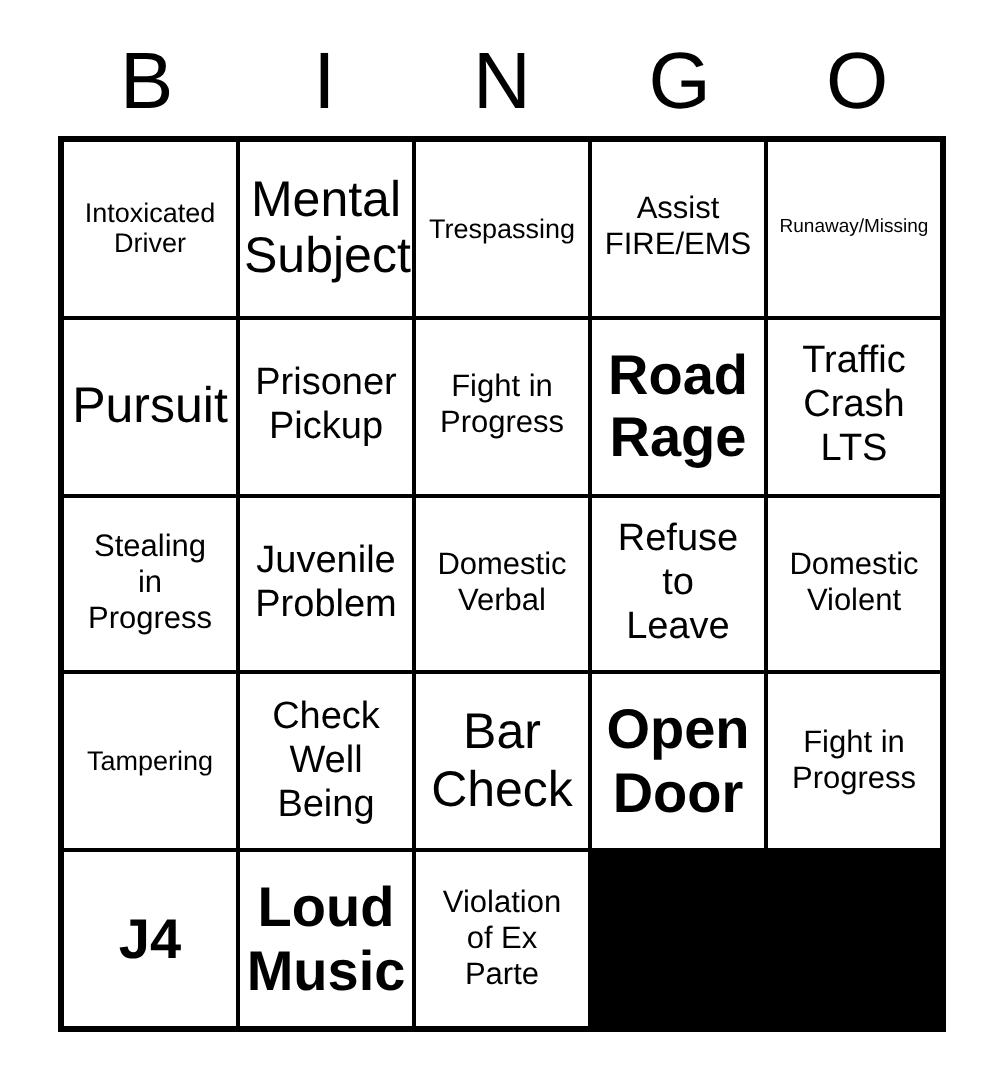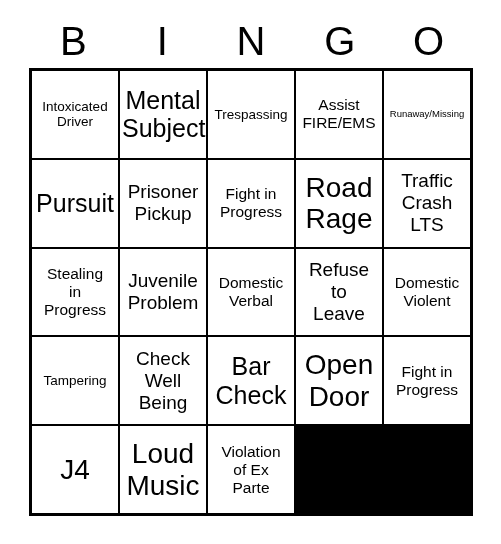--- a/index.html
+++ b/index.html
@@ -71,21 +71,21 @@
     font-weight: 400;
     color: #000000;
     white-space: pre-line;
   }
   
   .fs-xs  { font-size: 9.5px;  line-height: 1.15; }
   .fs-sm  { font-size: 13.5px; line-height: 1.16; }
   .fs-md  { font-size: 15.5px; line-height: 1.16; }
   .fs-lg  { font-size: 19px;   line-height: 1.16; }
   .fs-xl  { font-size: 25px;   line-height: 1.14; }
-  .fs-xxl { font-size: 28px;   line-height: 1.12; }
+  .fs-xxl { font-size: 28px;   line-height: 1.12; font-weight: bold; }
 </style>
 </head>
 <body>
 
 <div id="card">
 
   <div id="header-row">
     <div class="header-letter">B</div>
     <div class="header-letter">I</div>
     <div class="header-letter">N</div>

